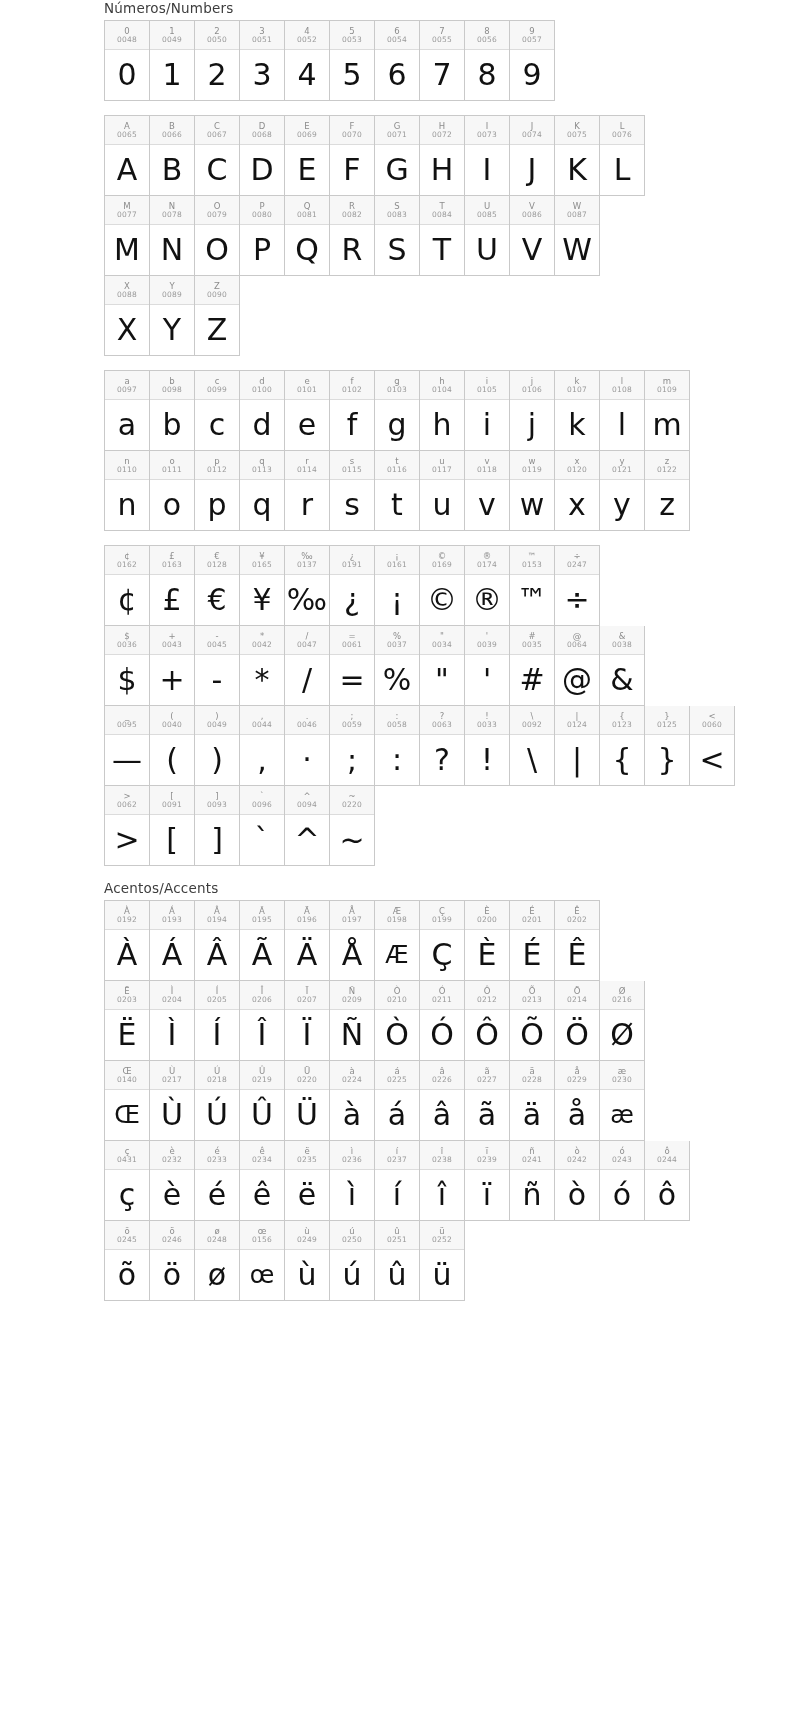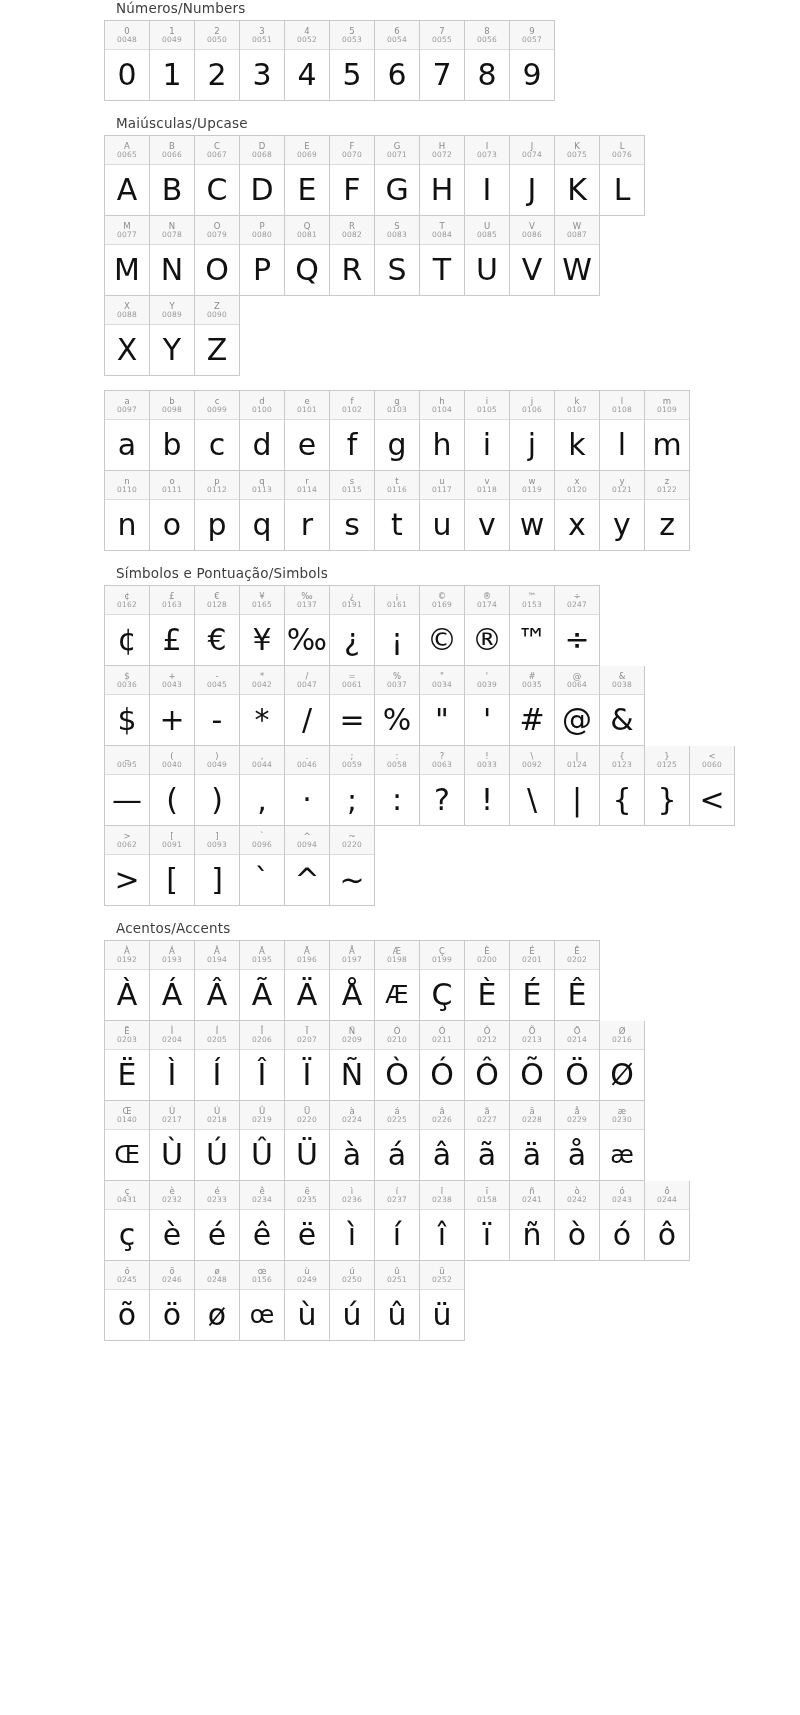--- a/index.html
+++ b/index.html
@@ -18,21 +18,21 @@
     padding: 0 0 18px 0;
   }
   .section {
     margin: 0 0 14px 0;
     padding-left: 104px;
   }
   .section-title {
     font-family: "DejaVu Sans", sans-serif;
     font-size: 13.5px;
     color: #3d3d3d;
-    margin: 0 0 4px 12px;
+    margin: 0 0 4px 0;
     letter-spacing: 0.2px;
   }
   .rows {
     display: block;
   }
   .row {
     display: flex;
     flex-direction: row;
     align-items: flex-start;
     margin-bottom: 0px;
@@ -164,21 +164,20 @@
               <div class="meta">
                 <div class="ch">9</div>
                 <div class="code">0057</div>
               </div>
               <div class="glyph">9</div>
             </div>
           </div>
         </div>
       </div>
       <div class="section">
-        <div class="section-title">Maiúsculas/Upcase</div>
         <div class="rows">
           <div class="row">
             <div class="cell">
               <div class="meta">
                 <div class="ch">A</div>
                 <div class="code">0065</div>
               </div>
               <div class="glyph">A</div>
             </div>
             <div class="cell">
@@ -547,21 +546,20 @@
               <div class="meta">
                 <div class="ch">z</div>
                 <div class="code">0122</div>
               </div>
               <div class="glyph">z</div>
             </div>
           </div>
         </div>
       </div>
       <div class="section">
-        <div class="section-title">Símbolos e Pontuação/Simbols</div>
         <div class="rows">
           <div class="row">
             <div class="cell">
               <div class="meta">
                 <div class="ch">¢</div>
                 <div class="code">0162</div>
               </div>
               <div class="glyph">¢</div>
             </div>
             <div class="cell">
@@ -1174,21 +1172,21 @@
             <div class="cell">
               <div class="meta">
                 <div class="ch">î</div>
                 <div class="code">0238</div>
               </div>
               <div class="glyph">î</div>
             </div>
             <div class="cell">
               <div class="meta">
                 <div class="ch">ï</div>
-                <div class="code">0158</div>
+                <div class="code">0239</div>
               </div>
               <div class="glyph">ï</div>
             </div>
             <div class="cell">
               <div class="meta">
                 <div class="ch">ñ</div>
                 <div class="code">0241</div>
               </div>
               <div class="glyph">ñ</div>
             </div>

